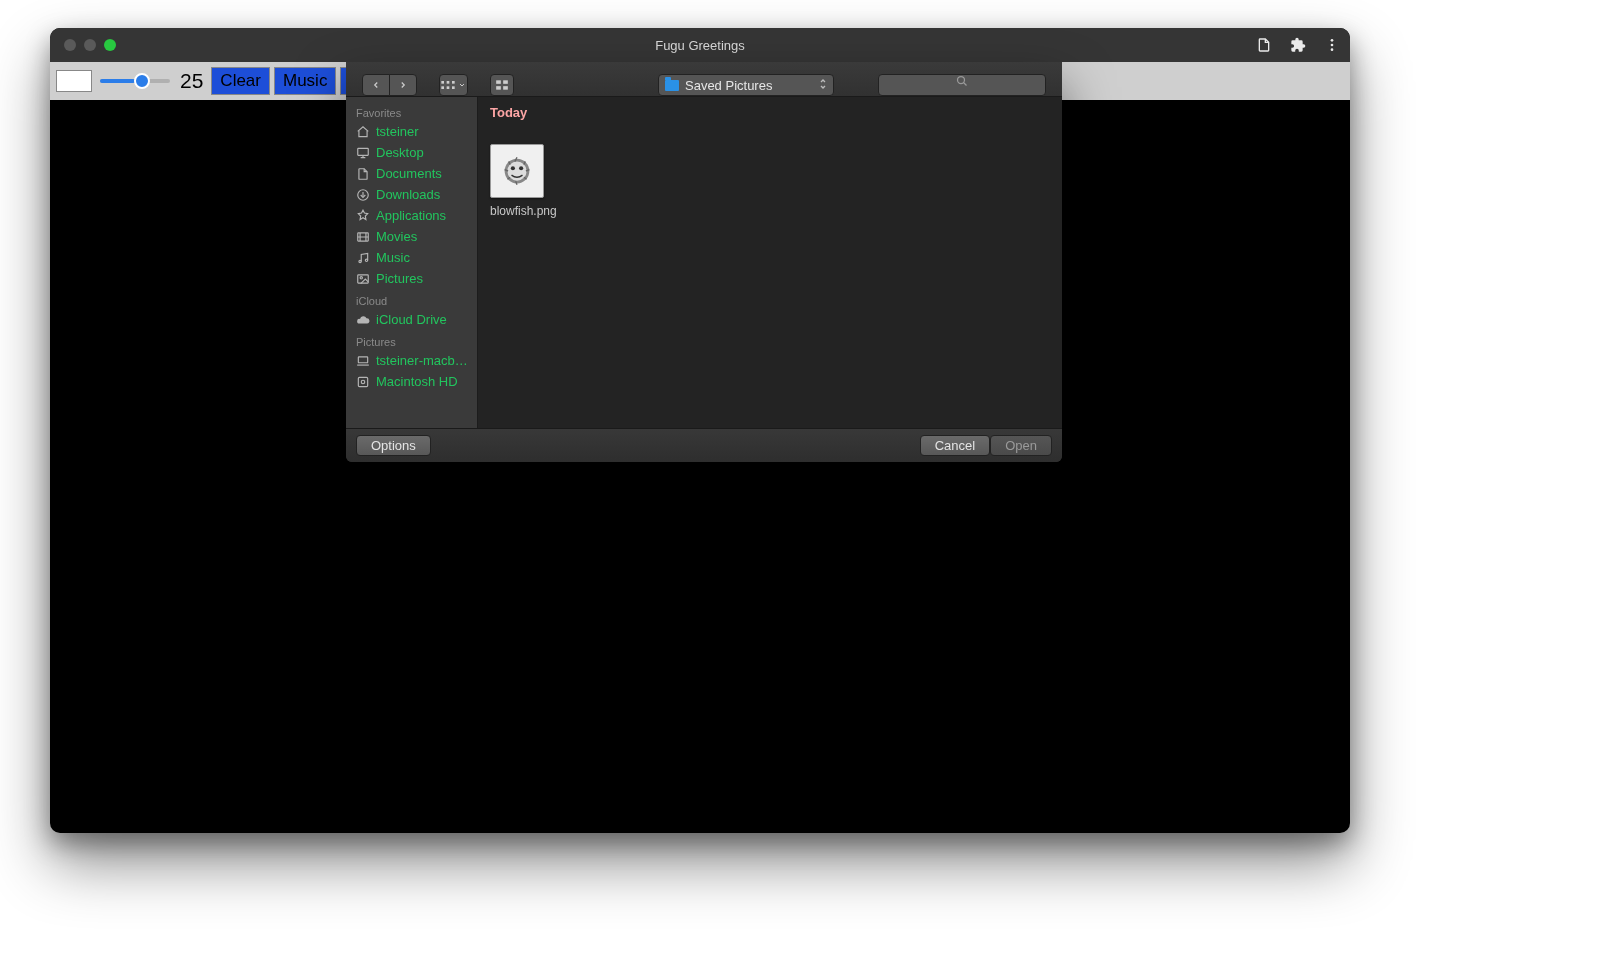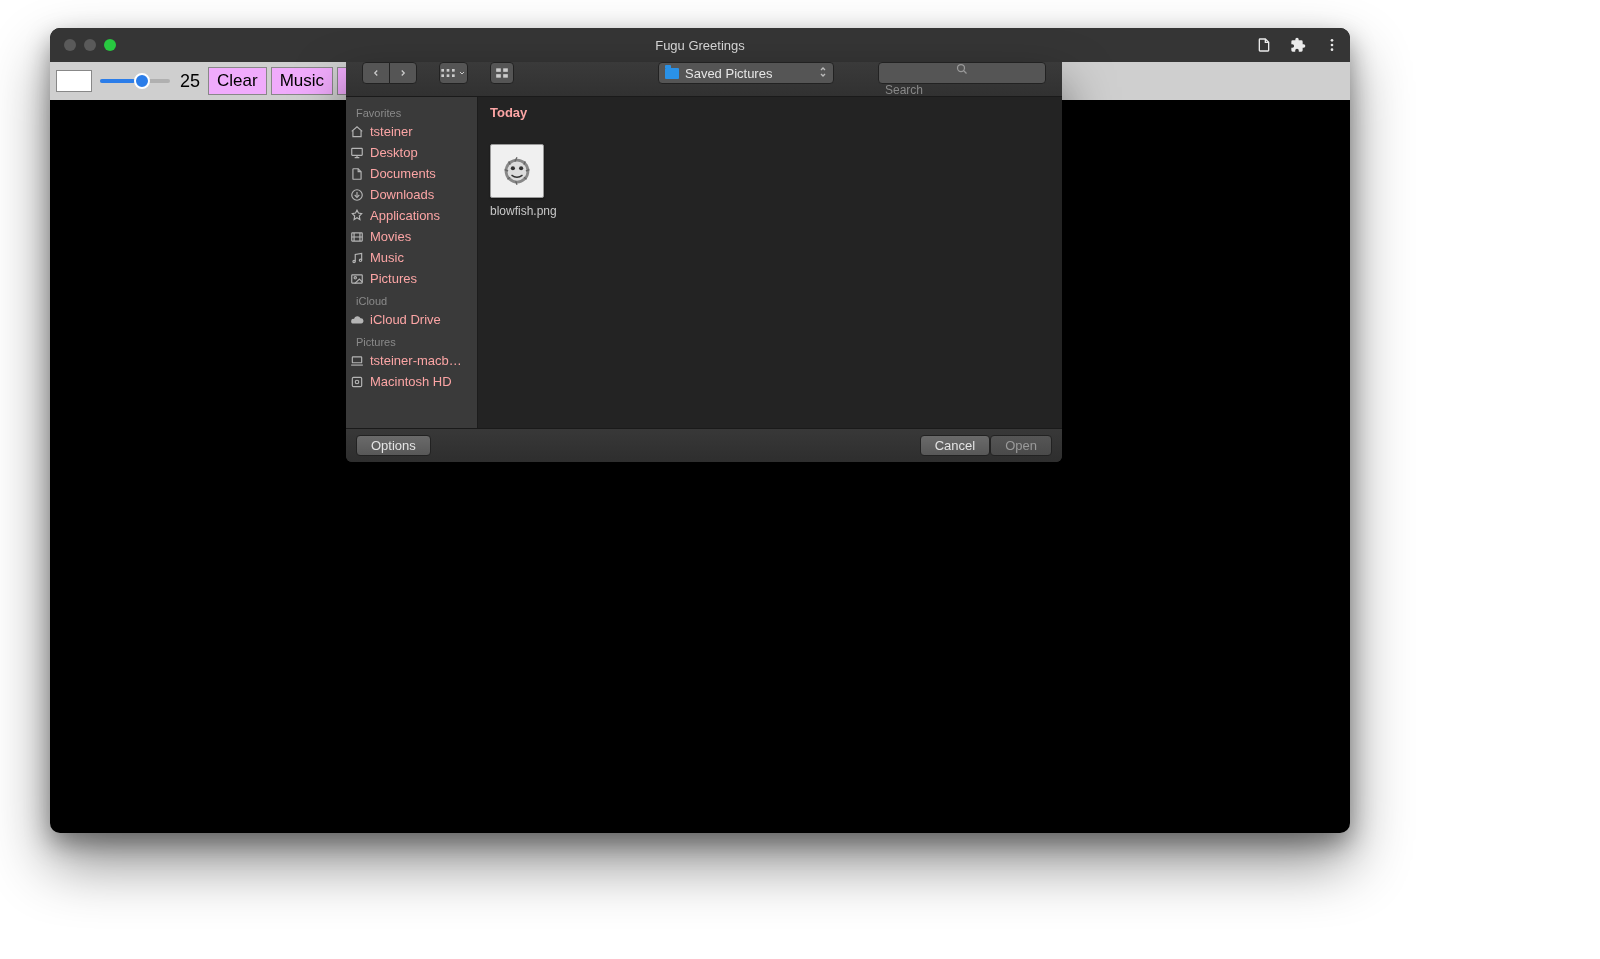--- a/index.html
+++ b/index.html
@@ -73,47 +73,47 @@
     position: relative;
     width: 70px; height: 4px;
     background: #b0b0b0;
     border-radius: 2px;
     margin: 0 4px;
   }
   .slider .fill { position:absolute; left:0; top:0; height:4px; width:50%; background:#2b7de9; border-radius:2px; }
   .slider .thumb { position:absolute; left:48%; top:-6px; width:16px; height:16px; border-radius:50%; background:#2b7de9; border:2px solid #fff;}
   .app-btn {
     border: 1px solid #888;
-    background: #f0abfc;
+    background: #1d4ed8;
     padding: 3px 8px;
     font-size: 17px;
     font-family: inherit;
   }
-  .slider-val { margin: 0 4px 0 2px; font-size: 18px; }
+  .slider-val { margin: 0 4px 0 2px; font-size: 21px; }
 
   
   .dialog {
     position: absolute;
     left: 296px;
     top: 34px;
     width: 716px;
     height: 400px;
     background: #2d2d2d;
     color: #d8d8d8;
     border-radius: 0 0 6px 6px;
     box-shadow: 0 25px 50px rgba(0,0,0,0.55);
     display: flex;
     flex-direction: column;
     font-size: 13px;
     overflow: hidden;
   }
   .dlg-toolbar {
     height: 35px;
     display: flex;
-    align-items: flex-start;
+    align-items: flex-end;
     padding: 0 16px;
     gap: 22px;
     background: linear-gradient(#3a3a3a,#313131);
     border-bottom: 1px solid #1a1a1a;
   }
   .seg-group { display: flex; }
   .seg-btn {
     background: #555;
     border: 1px solid #222;
     width: 28px; height: 22px;
@@ -171,22 +171,22 @@
   .sidebar::-webkit-scrollbar{ width:11px;}
   .sidebar::-webkit-scrollbar-track{ background:#3a3a3a;}
   .sidebar::-webkit-scrollbar-thumb{ background:#606060; border-radius:6px; border:2px solid #3a3a3a;}
   .sb-section-hdr {
     color:#8a8a8a;
     font-size:11px;
     padding: 6px 10px 2px;
   }
   .sb-item {
     display:flex; align-items:center; gap:6px;
-    padding: 3px 4px;
-    color:#fca5a5;
+    padding: 3px 10px;
+    color:#22c55e;
     font-size: 13px;
     white-space:nowrap;
     overflow:hidden;
     text-overflow:ellipsis;
   }
   .sb-icon { width:14px; display:flex; justify-content:center; color:#b5b5b5; }
   .sb-icon svg { display:block; }
 
   .content-pane {
     flex:1;

